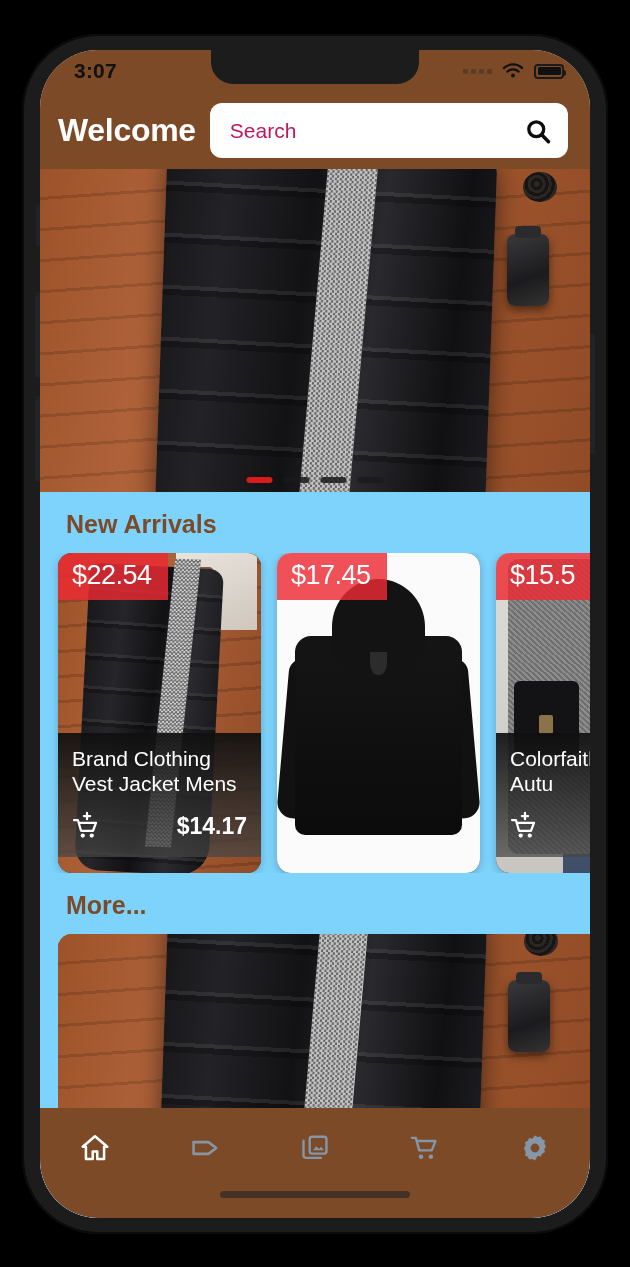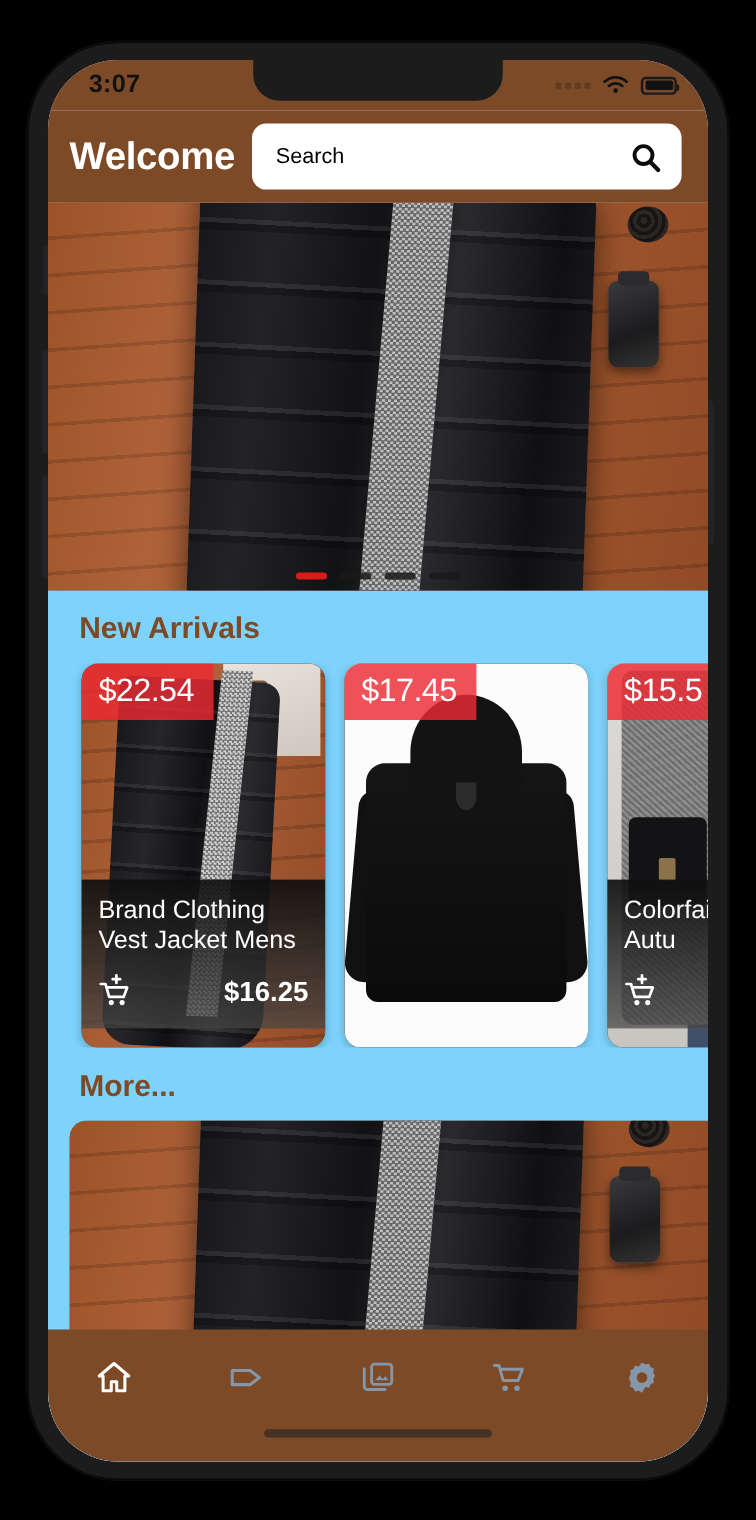--- a/index.html
+++ b/index.html
@@ -79,21 +79,21 @@
     color:#fff; font-size:32px; font-weight:bold;
     letter-spacing:-0.3px; white-space:nowrap;
   }
   .search-box{
     flex:1; height:55px; background:#fff;
     border-radius:12px;
     display:flex; align-items:center;
     padding:0 16px 0 20px;
     gap:10px;
   }
-  .search-placeholder{ flex:1; color:#000000; font-size:18px; }
+  .search-placeholder{ flex:1; color:#be185d; font-size:21px; }
   .search-icon{ width:28px; height:28px; flex:none; }
 
   
   .content{
     position:absolute;
     top:119px; left:0; right:0; bottom:0;
     background:#7dd3fc;
     overflow:hidden;
   }
 
@@ -156,21 +156,21 @@
 
   
   .section-title{
     color:#7d4a28; font-size:25px; font-weight:bold;
     padding:18px 0 14px 26px;
   }
 
   
   .product-row{
     display:flex; gap:16px;
-    padding:0 0 0 28px;
+    padding:0 0 0 18px;
     overflow:hidden;
   }
   .product-card{
     position:relative; flex:none;
     width:203px; height:320px;
     border-radius:14px; overflow:hidden;
     background:#2a2a2a;
     box-shadow:0 2px 8px rgba(0,0,0,.22);
   }
   .card-photo{ position:absolute; inset:0; }
@@ -386,21 +386,21 @@
         <div class="price-badge">$22.54</div>
         <div class="card-info">
           <div class="card-title">Brand Clothing Vest Jacket Mens</div>
           <div class="card-foot">
             <svg class="cart-add-icon" viewBox="0 0 24 24">
               <path d="M12 1.5v5M9.5 4h5" stroke="#fff" stroke-width="1.8" stroke-linecap="round"></path>
               <path d="M1.6 7.2h3.1l2.5 8.6h9.6l2.4-6.3H6.2" fill="none" stroke="#fff" stroke-width="1.8" stroke-linejoin="round" stroke-linecap="round"></path>
               <circle cx="8.6" cy="19.6" r="1.7" fill="#fff"></circle>
               <circle cx="15.8" cy="19.6" r="1.7" fill="#fff"></circle>
             </svg>
-            <span class="card-price">$16.25</span>
+            <span class="card-price">$14.17</span>
           </div>
         </div>
       </div>
 
       <div class="product-card">
         <div class="card-photo ph-hoodie">
           <div class="slv-l"></div>
             <div class="slv-r"></div>
           <div class="body"></div>
             <div class="hood"></div>

